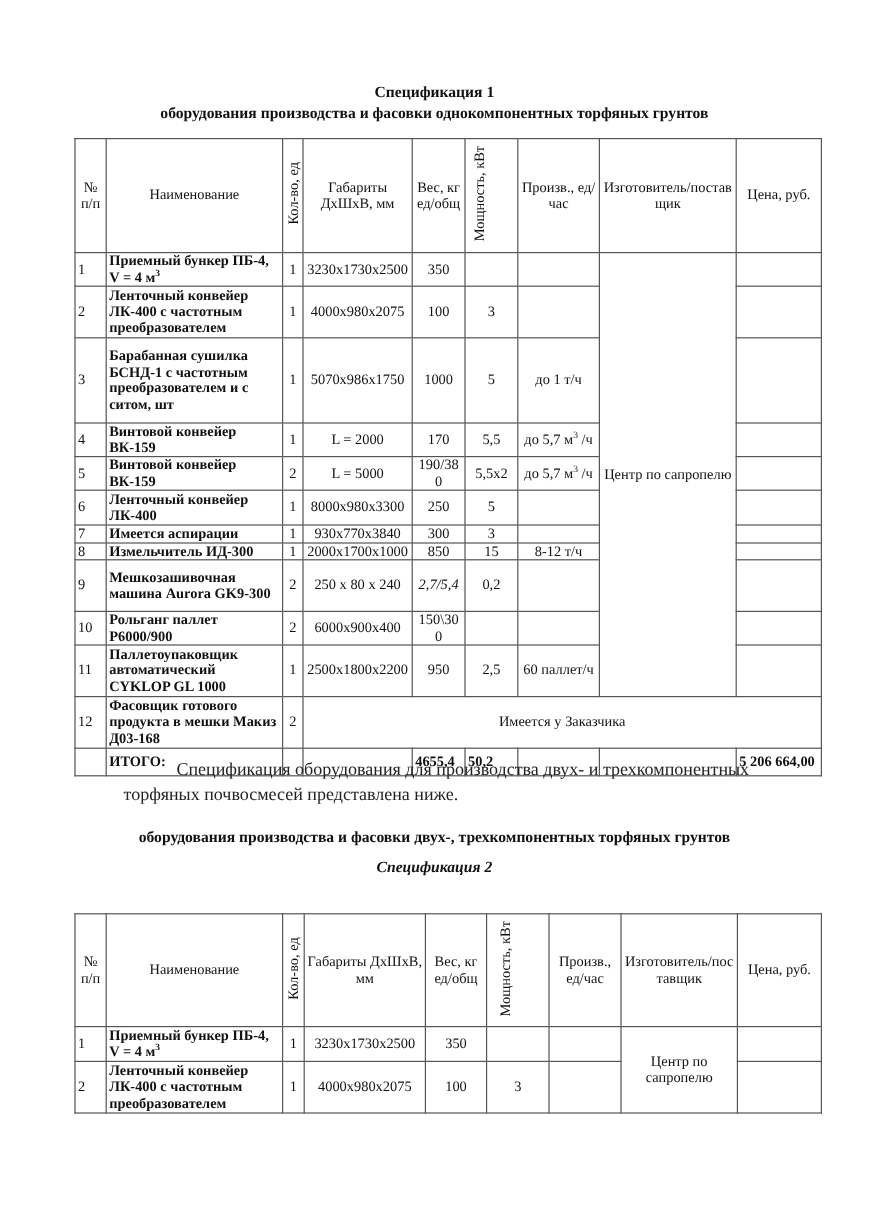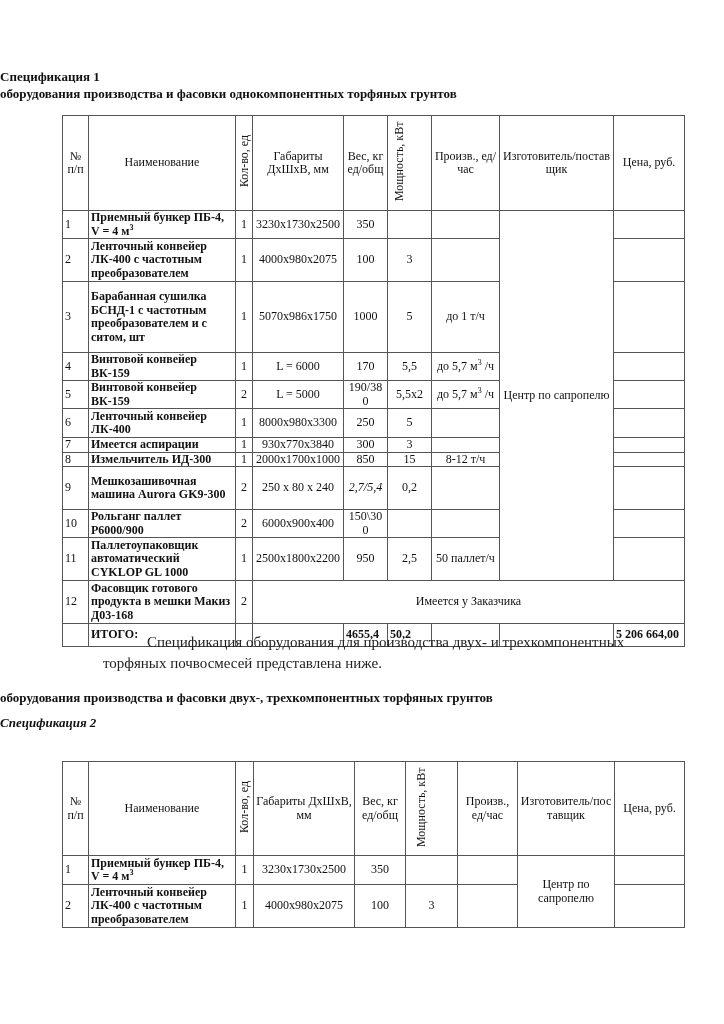--- a/index.html
+++ b/index.html
@@ -1,18 +1,18 @@
 <!DOCTYPE html>
 <html><head>
 <meta charset="utf-8">
 <style>
   html, body { margin:0; padding:0; background:#ffffff; }
   body { width:724px; height:1024px; position:relative; overflow:hidden;
          font-family:"Liberation Serif", "DejaVu Serif", serif; color:#111; }
-  .title { position:absolute; left:0; width:724px; text-align:left; font-weight:bold; font-size:13px; line-height:17px; }
+  .title { position:absolute; left:0; width:724px; text-align:center; font-weight:bold; font-size:13px; line-height:17px; }
   .para { position:absolute; left:103px; width:560px; font-size:15px; line-height:21px; color:#222; }
   table { position:absolute; border-collapse:collapse; table-layout:fixed; font-size:12px; line-height:13.5px; }
   td, th { border:1px solid #555; padding:0 2px; vertical-align:middle; font-weight:normal; overflow:hidden; }
   th { text-align:center; }
   .num { text-align:left; }
   .name { text-align:left;font-weight:bold; }
   .c { text-align:center; }
   .vert { writing-mode:vertical-rl; transform:rotate(180deg); display:inline-block; white-space:nowrap; }
   .vert2 { writing-mode:vertical-rl; transform:rotate(180deg); display:inline-block; white-space:normal; text-align:center; }
   sup { font-size:8px; line-height:0; }
@@ -77,21 +77,21 @@
         <td class="c">5070х986х1750</td>
         <td class="c" style="word-break: break-all;">1000</td>
         <td class="c">5</td>
         <td class="c">до 1 т/ч</td>
         <td class="c"></td>
       </tr>
       <tr style="height: 15px;">
         <td class="num">4</td>
         <td class="name">Винтовой конвейер ВК-159</td>
         <td class="c">1</td>
-        <td class="c">L = 6000</td>
+        <td class="c">L = 2000</td>
         <td class="c" style="word-break: break-all;">170</td>
         <td class="c">5,5</td>
         <td class="c">до 5,7 м<sup>3</sup> /ч</td>
         <td class="c"></td>
       </tr>
       <tr style="height: 28px;">
         <td class="num">5</td>
         <td class="name">Винтовой конвейер ВК-159</td>
         <td class="c">2</td>
         <td class="c">L = 5000</td>
@@ -150,21 +150,21 @@
         <td class="c"></td>
         <td class="c"></td>
       </tr>
       <tr style="height: 43px;">
         <td class="num">11</td>
         <td class="name">Паллетоупаковщик автоматический CYKLOP GL 1000</td>
         <td class="c">1</td>
         <td class="c">2500х1800х2200</td>
         <td class="c" style="word-break: break-all;">950</td>
         <td class="c">2,5</td>
-        <td class="c">50 паллет/ч</td>
+        <td class="c">60 паллет/ч</td>
         <td class="c"></td>
       </tr>
       <tr style="height: 43px;">
         <td class="num">12</td>
         <td class="name">Фасовщик готового продукта в мешки Макиз Д03-168</td>
         <td class="c">2</td>
         <td class="c" colspan="6">Имеется у Заказчика</td>
       </tr>
       <tr style="height: 23px;">
         <td></td>

